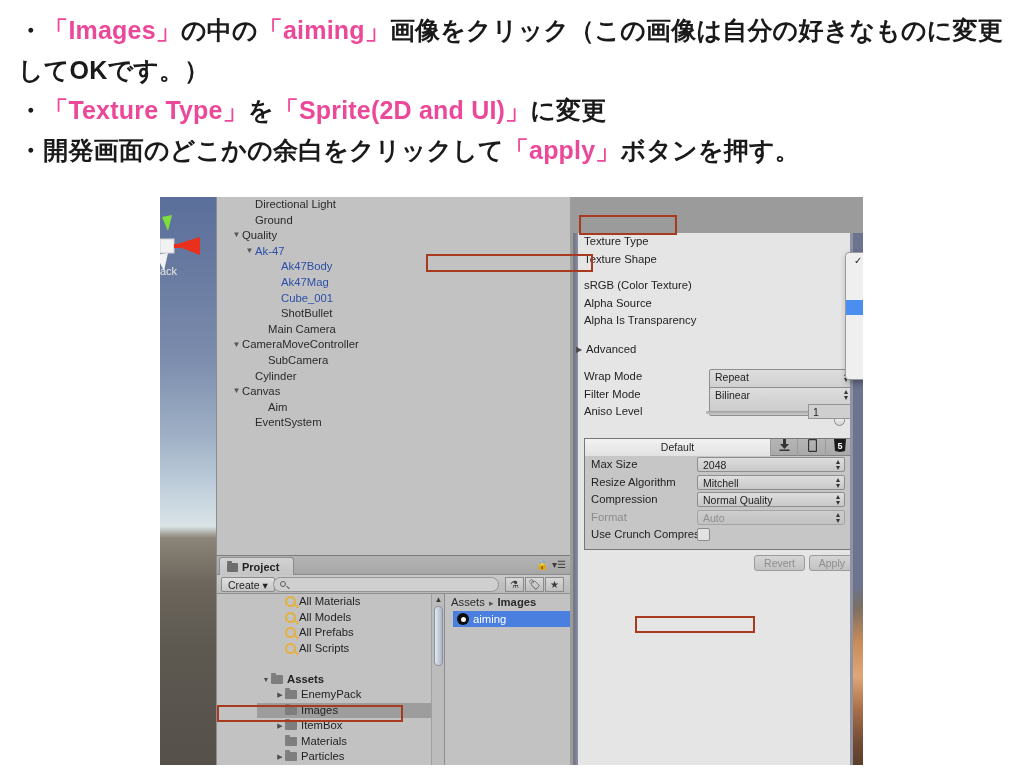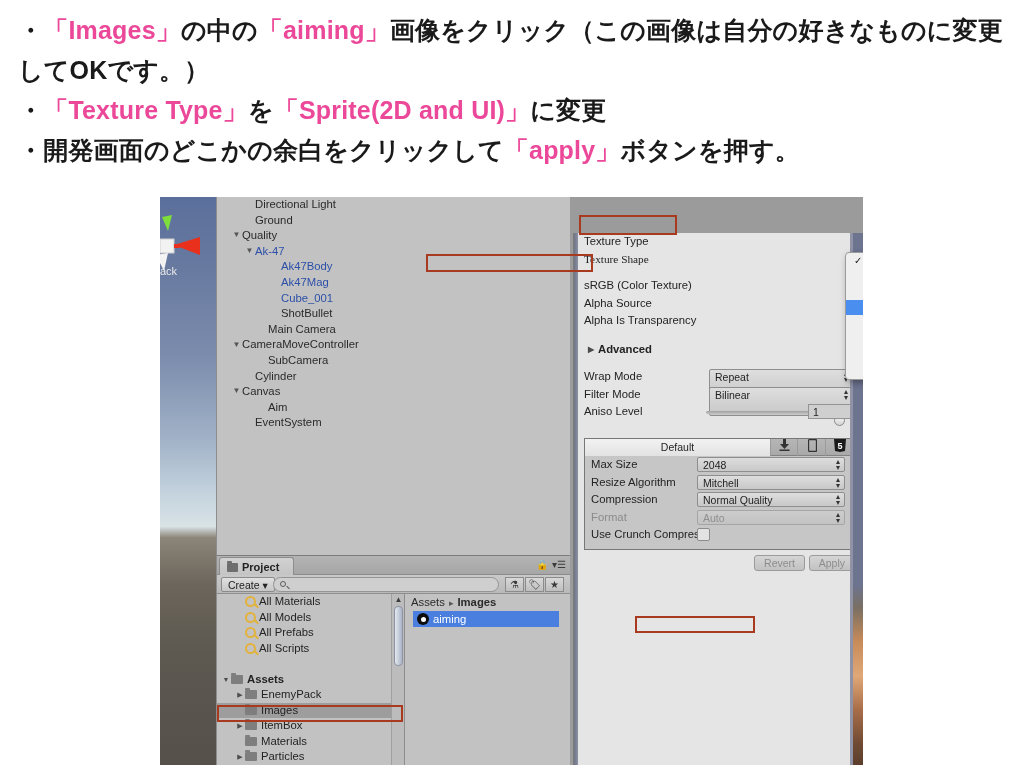--- a/index.html
+++ b/index.html
@@ -166,21 +166,21 @@
   }
   #project-body {
     position: relative;
     height: 171px;
     display: flex;
   }
   #proj-left {
     width: 188px; height: 171px;
     background: #c2c2c2;
     border-right: 1px solid #8d8d8d;
-    position: relative; overflow: hidden;
+    position: relative; overflow: hidden; margin-left: 40px;
   }
   .proj-row {
     height: 15.5px; line-height: 15.5px;
     font-size: 11.3px; white-space: nowrap;
     position: relative; color: #232323;
   }
   .proj-row.selected { background: #9d9d9d; }
   .p-arrow {
     display:inline-block; width:10px; font-size:7px;
     color:#4d4d4d; text-align:center;
@@ -505,35 +505,35 @@
       </div>
     </div>
   </div>
 
   <div id="inspector">
     <div id="insp-edge"></div>
 
     <div class="insp-row" style="top:0;">
       <span class="insp-label">Texture Type</span>
     </div>
-    <div class="insp-row" style="top:0;font-family:Liberation Serif, serif;">
+    <div class="insp-row" style="top:0;">
       <span class="insp-label">Texture Shape</span>
     </div>
     <div class="insp-row" style="height:9px;"></div>
     <div class="insp-row">
       <span class="insp-label">sRGB (Color Texture)</span>
     </div>
     <div class="insp-row">
       <span class="insp-label">Alpha Source</span>
     </div>
     <div class="insp-row">
       <span class="insp-label">Alpha Is Transparency</span>
     </div>
     <div class="insp-row" style="height:11px;"></div>
-    <div class="insp-row" style="padding-left:14px;font-weight:bold;">
+    <div class="insp-row" style="padding-left:2px;">
       <span class="foldout-arrow">▶</span><span>Advanced</span>
     </div>
     <div class="insp-row" style="height:10px;"></div>
 
     <div class="insp-row">
       <span class="insp-label">Wrap Mode</span>
       <span class="insp-field">
         <span>Repeat</span>
         <span class="fld-arrows">▴<br>▾</span>
       </span>

